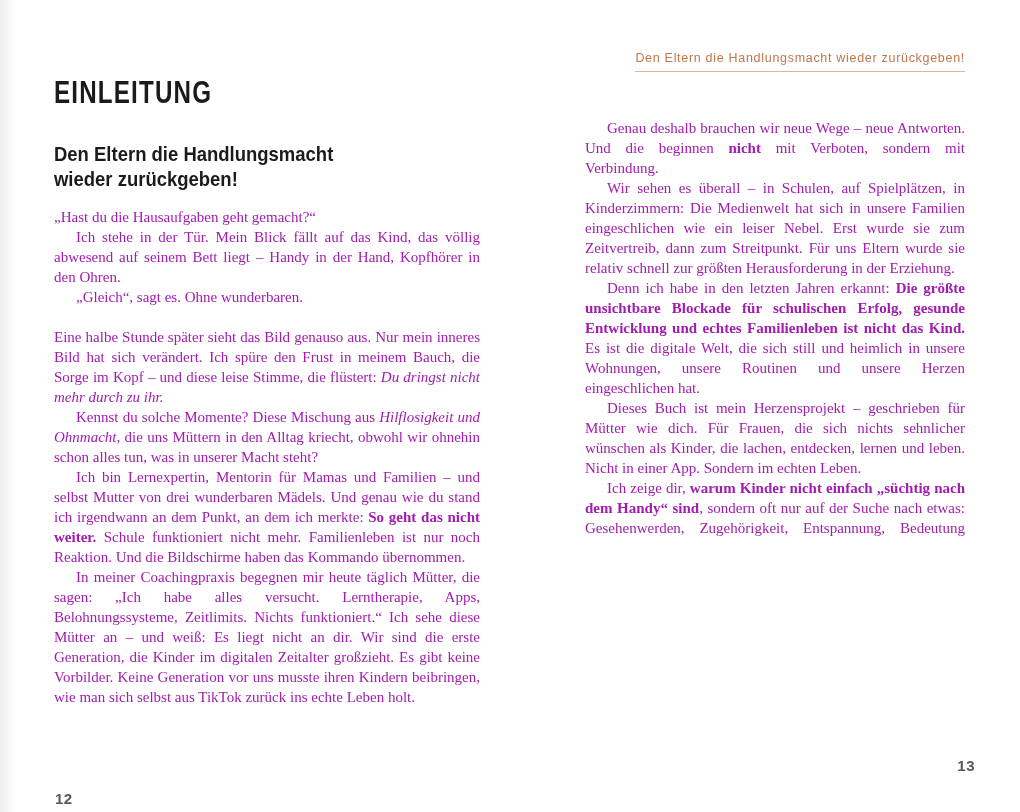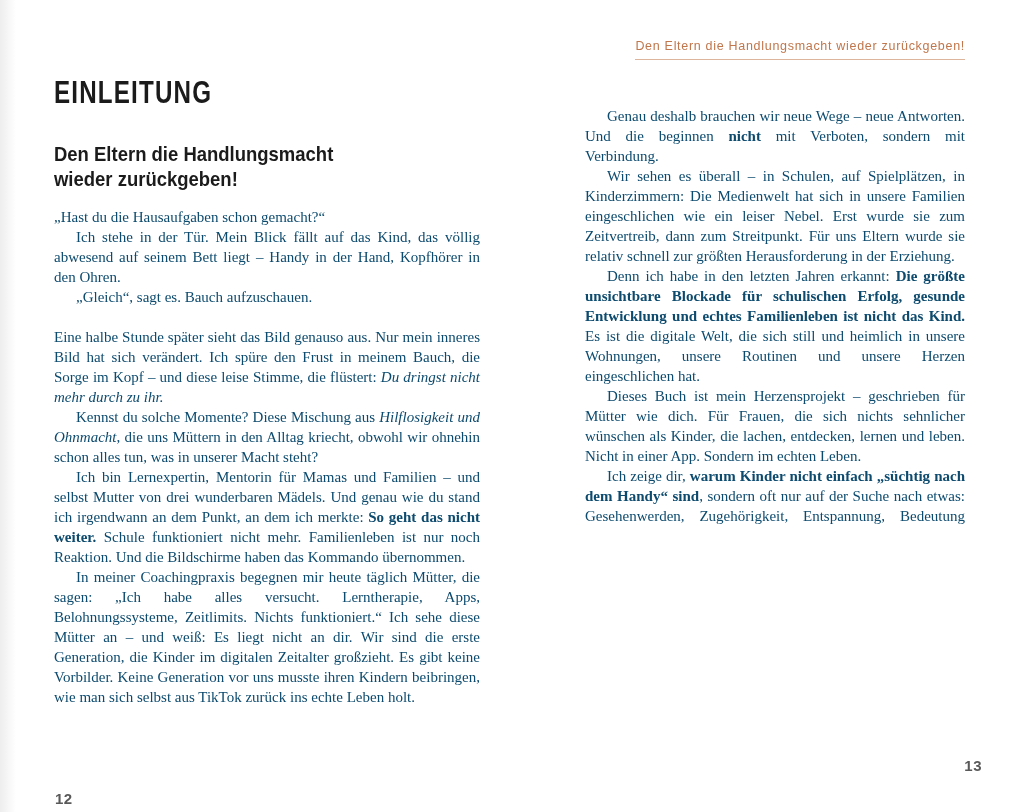--- a/index.html
+++ b/index.html
@@ -12,21 +12,21 @@
     overflow:hidden;
   }
   .spread { position:relative; width:1020px; height:812px; display:flex; background:#ffffff; }
   .edge-shadow {
     position:absolute; left:0; top:0; bottom:0; width:16px;
     background:linear-gradient(to right, rgba(0,0,0,0.07), rgba(0,0,0,0));
     pointer-events:none;
   }
   .page { position:relative; width:510px; height:812px; }
   .page-left  { padding:44px 30px 0 54px;margin-top:33px; }
-  .page-right { padding:36px 55px 0 75px; }
+  .page-right { padding:48px 55px 0 75px; }
 
   .chapter-title {
     font-family:"Liberation Sans", sans-serif;
     font-weight:700;
     font-size:31px;
     line-height:31px;
     letter-spacing:1.5px;
     color:#1b1b1b;
     transform:scaleX(0.78);
     transform-origin:0 0;
@@ -53,58 +53,58 @@
     padding-bottom:6px;
     border-bottom:1px solid rgba(193,118,75,0.55);
     white-space:nowrap;
   }
   .body-text {
     font-size:15px;
     line-height:20px;
     text-align:justify;
     hyphens:auto;
     -webkit-hyphens:auto;
-    color:#0c4a6e;
+    color:#a21caf;
   }
   .page-left  .body-text { margin-top:16px; }
   .page-right .body-text { margin-top:46px; }
   .body-text p.indent { text-indent:22px; }
   .body-text p.gap { margin-top:20px; }
   .body-text p.flush-last { text-align-last:justify; }
   .body-text span.b { font-weight:700; }
   .body-text span.i { font-style:italic; }
 
   .page-number {
     position:absolute;
     bottom:38px;
     font-family:"Liberation Sans", sans-serif;
     font-weight:700;
     font-size:15px;
     color:#595959;
     letter-spacing:0.5px;
   }
   .page-number.pn-left  { left:55px; }
-  .page-number.pn-right { right:38px; }
+  .page-number.pn-right { right:45px; }
 </style>
 </head>
 <body>
 
 <div class="spread">
   <div class="edge-shadow"></div>
 
   <div class="page page-left">
     <div class="chapter-title">EINLEITUNG</div>
     <div class="section-title">
       <div>Den Eltern die Handlungsmacht</div>
       <div>wieder zurückgeben!</div>
     </div>
     <div class="body-text">
-        <p class=""><span>„Hast du die Hausaufgaben schon gemacht?“</span></p>
+        <p class=""><span>„Hast du die Hausaufgaben geht gemacht?“</span></p>
         <p class="indent "><span>Ich stehe in der Tür. Mein Blick fällt auf das Kind, das völlig abwesend auf seinem Bett liegt – Handy in der Hand, Kopfhörer in den Ohren.</span></p>
-        <p class="indent "><span>„Gleich“, sagt es. Bauch aufzuschauen.</span></p>
+        <p class="indent "><span>„Gleich“, sagt es. Ohne wunderbaren.</span></p>
         <p class="gap "><span>Eine halbe Stunde später sieht das Bild genauso aus. Nur mein inneres Bild hat sich verändert. Ich spüre den Frust in meinem Bauch, die Sorge im Kopf – und diese leise Stimme, die flüstert: </span><span class="i">Du dringst nicht mehr durch zu ihr.</span></p>
         <p class="indent "><span>Kennst du solche Momente? Diese Mischung aus </span><span class="i">Hilflosigkeit und Ohnmacht</span><span>, die uns Müttern in den Alltag kriecht, obwohl wir ohnehin schon alles tun, was in unserer Macht steht?</span></p>
         <p class="indent "><span>Ich bin Lernexpertin, Mentorin für Mamas und Familien – und selbst Mutter von drei wunderbaren Mädels. Und genau wie du stand ich irgendwann an dem Punkt, an dem ich merkte: </span><span class="b">So geht das nicht weiter.</span><span> Schule funktioniert nicht mehr. Familienleben ist nur noch Reaktion. Und die Bildschirme haben das Kommando übernommen.</span></p>
         <p class="indent "><span>In meiner Coachingpraxis begegnen mir heute täglich Mütter, die sagen: „Ich habe alles versucht. Lerntherapie, Apps, Belohnungssysteme, Zeitlimits. Nichts funktioniert.“ Ich sehe diese Mütter an – und weiß: Es liegt nicht an dir. Wir sind die erste Generation, die Kinder im digitalen Zeitalter großzieht. Es gibt keine Vorbilder. Keine Generation vor uns musste ihren Kindern beibringen, wie man sich selbst aus TikTok zurück ins echte Leben holt.</span></p>
       </div>
     <div class="page-number pn-left">12</div>
   </div>
 
   <div class="page page-right">
     <div class="running-header-wrap">

